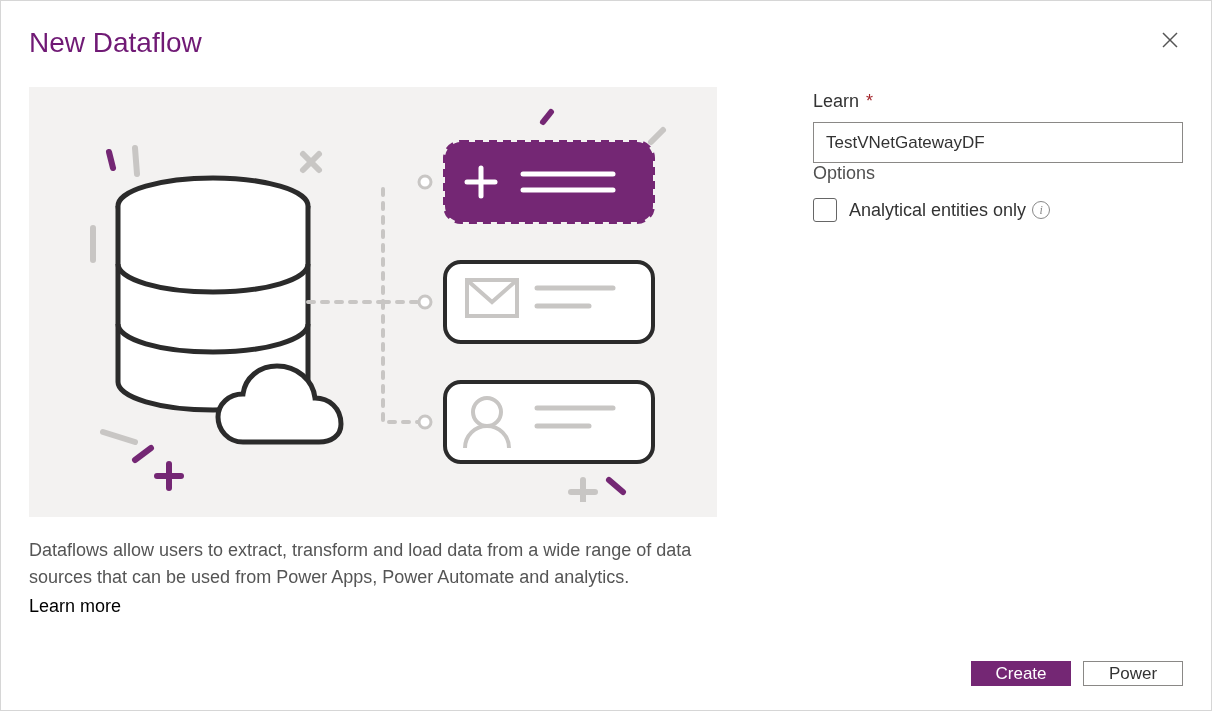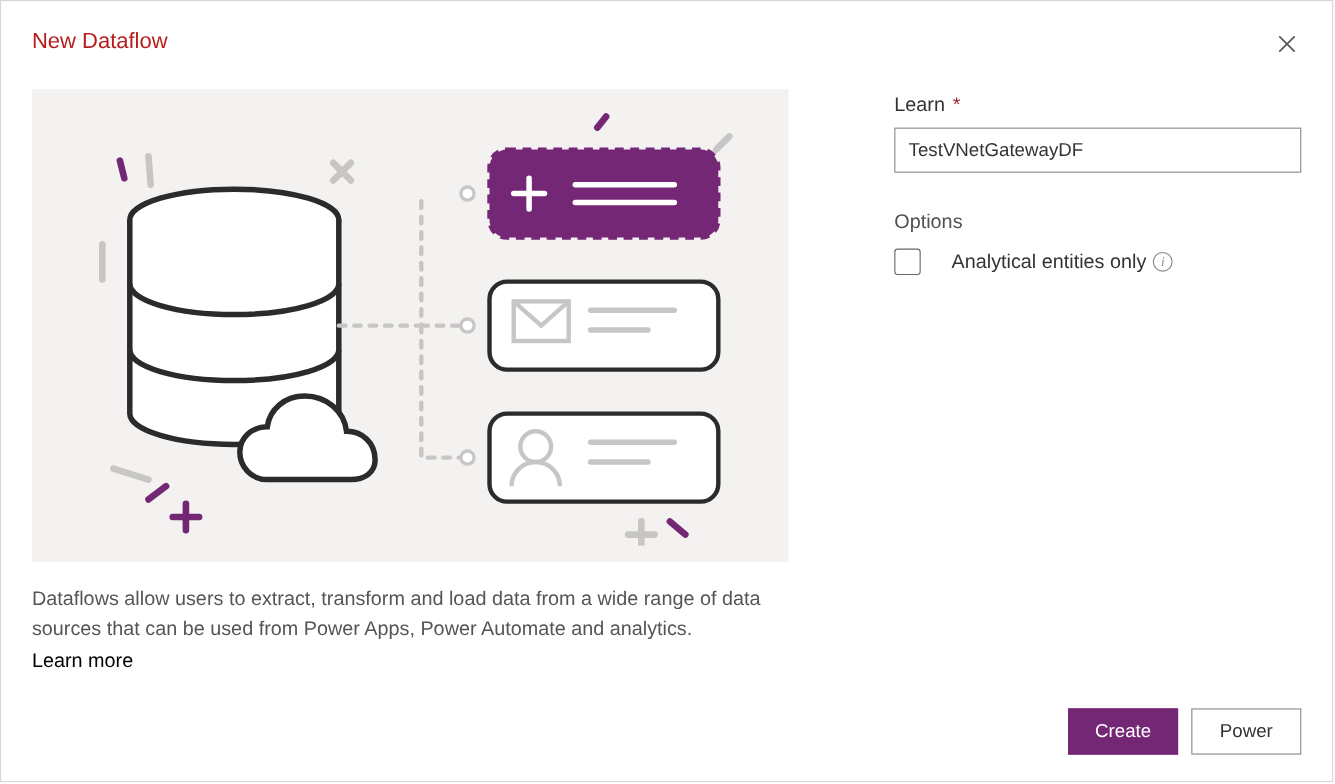--- a/index.html
+++ b/index.html
@@ -22,23 +22,23 @@
       position: relative;
       padding: 26px 28px;
     }
     .dialog-header {
       display: flex;
       justify-content: space-between;
       align-items: flex-start;
       margin-bottom: 28px;
     }
     .dialog-title {
-      font-size: 20px;
+      font-size: 28px;
       font-weight: 400;
-      color: #b91c1c;
+      color: #701a75;
     }
     .close-btn {
       background: none;
       border: none;
       cursor: pointer;
       padding: 4px;
       color: #555;
       display: flex;
       align-items: center;
       justify-content: center;
@@ -92,28 +92,27 @@
       height: 41px;
       border: 1px solid #8a8886;
       padding: 8px 12px;
       font-size: 17px;
       color: #333;
       font-family: inherit;
     }
     .options-label {
       font-size: 18px;
       color: #505050;
-      margin-top: 34px;
       margin-bottom: 14px;
       display: block;
     }
     .checkbox-row {
       display: flex;
       align-items: center;
-      gap: 28px;
+      gap: 12px;
     }
     .checkbox {
       width: 24px;
       height: 24px;
       border: 1px solid #666;
       border-radius: 3px;
       background: #fff;
       cursor: pointer;
       flex-shrink: 0;
     }
@@ -139,21 +138,21 @@
     }
     .footer {
       position: absolute;
       bottom: 24px;
       right: 28px;
       display: flex;
       gap: 12px;
     }
     .btn {
       min-width: 100px;
-      height: 42px;
+      height: 25px;
       padding: 0 22px;
       font-size: 17px;
       font-family: inherit;
       cursor: pointer;
       border: 1px solid #8a8886;
       background: #fff;
       color: #333;
     }
     .btn-primary {
       background: #742774;

